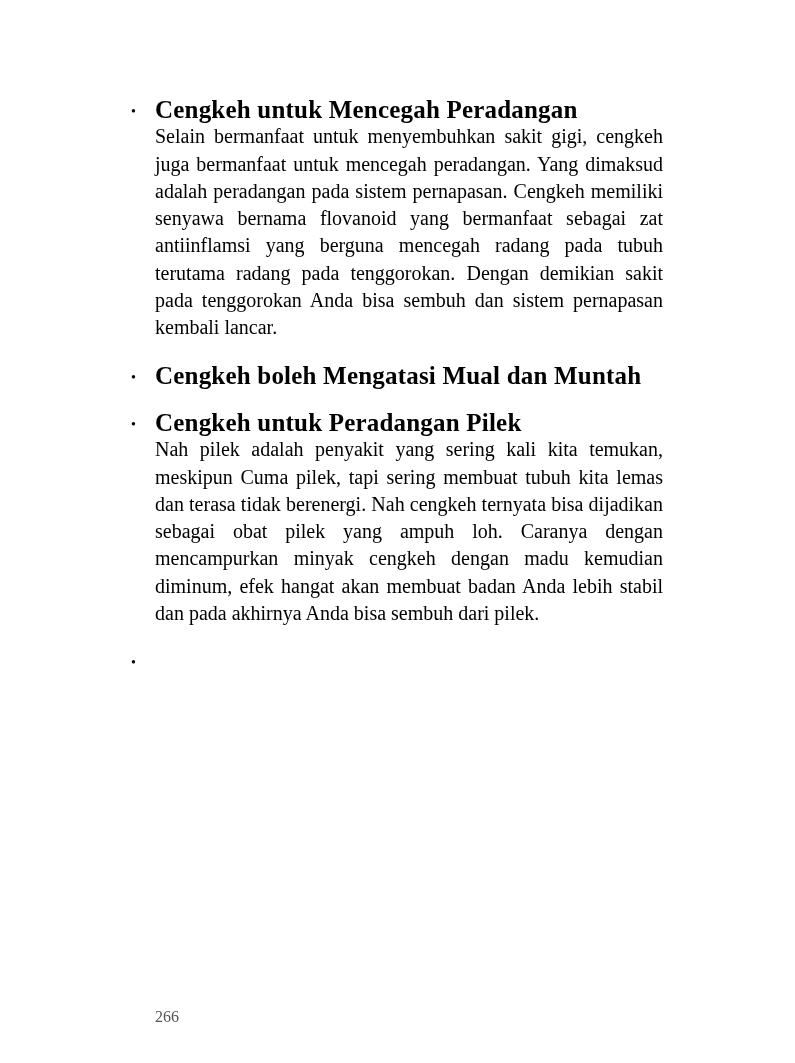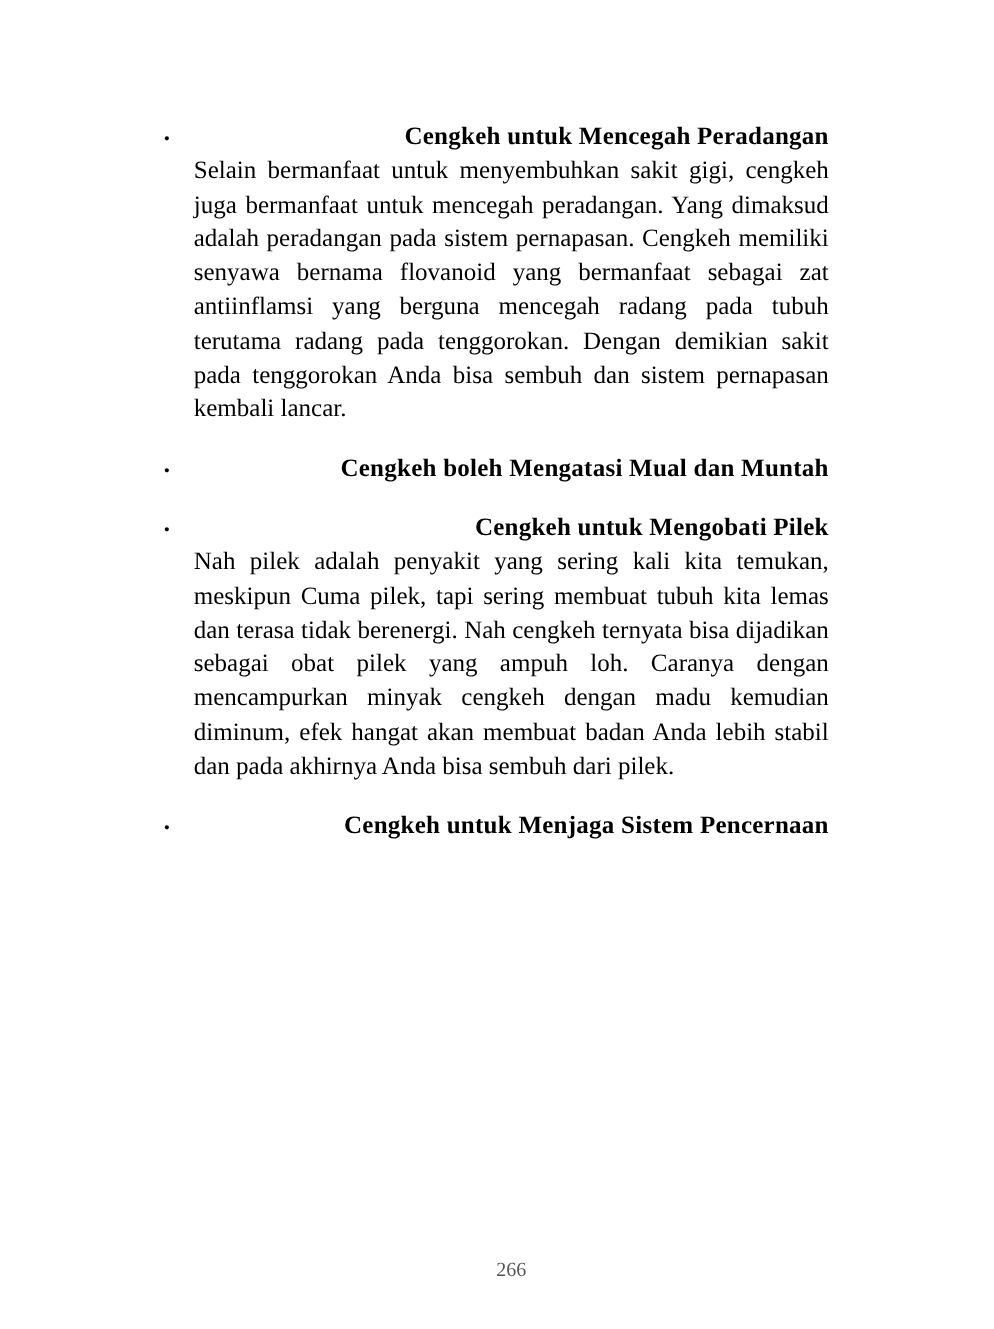--- a/index.html
+++ b/index.html
@@ -30,39 +30,38 @@
   .bullet {
     position: absolute;
     left: 1px;
     top: 2px;
     font-size: 14px;
     line-height: 27px;
     color: #000000;
   }
   .heading {
     margin: 0;
-    font-size: 20px;
+    font-size: 25px;
     font-weight: bold;
     line-height: 27.3px;
     letter-spacing: 0.2px;
-    text-align: right;
   }
   .body {
     margin: 0;
     font-size: 20px;
     line-height: 27.3px;
     text-align: justify;
     text-justify: inter-word;
   }
   .page-number {
     position: absolute;
     top: 1008px;
     left: 155px;
     width: 508px;
-    text-align: center;
+    text-align: left;
     font-size: 16px;
     color: #555555;
   }
 </style>
 </head>
 <body>
 
 <div class="page">
   <div class="content">
 
@@ -72,25 +71,24 @@
       <p class="body">Selain bermanfaat untuk menyembuhkan sakit gigi, cengkeh juga bermanfaat untuk mencegah peradangan. Yang dimaksud adalah peradangan pada sistem pernapasan. Cengkeh memiliki senyawa bernama flovanoid yang bermanfaat sebagai zat antiinflamsi yang berguna mencegah radang pada tubuh terutama radang pada tenggorokan. Dengan demikian sakit pada tenggorokan Anda bisa sembuh dan sistem pernapasan kembali lancar.</p>
     </section>
 
     <section class="bullet-section">
       <span class="bullet">•</span>
       <h2 class="heading">Cengkeh boleh Mengatasi Mual dan Muntah</h2>
     </section>
 
     <section class="bullet-section">
       <span class="bullet">•</span>
-      <h2 class="heading">Cengkeh untuk Mengobati Pilek</h2>
+      <h2 class="heading">Cengkeh untuk Peradangan Pilek</h2>
       <p class="body">Nah pilek adalah penyakit yang sering kali kita temukan, meskipun Cuma pilek, tapi sering membuat tubuh kita lemas dan terasa tidak berenergi. Nah cengkeh ternyata bisa dijadikan sebagai obat pilek yang ampuh loh. Caranya dengan mencampurkan minyak cengkeh dengan madu kemudian diminum, efek hangat akan membuat badan Anda lebih stabil dan pada akhirnya Anda bisa sembuh dari pilek.</p>
     </section>
 
     <section class="bullet-section">
       <span class="bullet">•</span>
-      <h2 class="heading">Cengkeh untuk Menjaga Sistem Pencernaan</h2>
     </section>
 
   </div>
 
   <div class="page-number">266</div>
 </div>
 
 </body></html>

